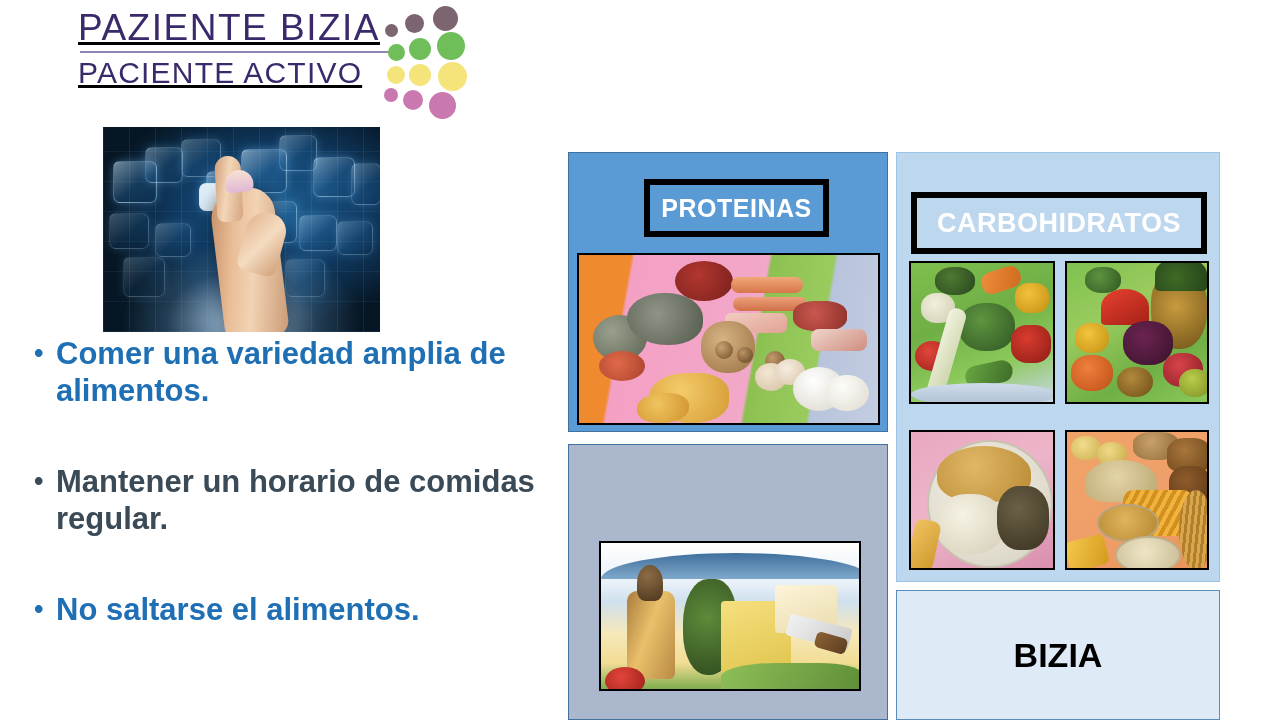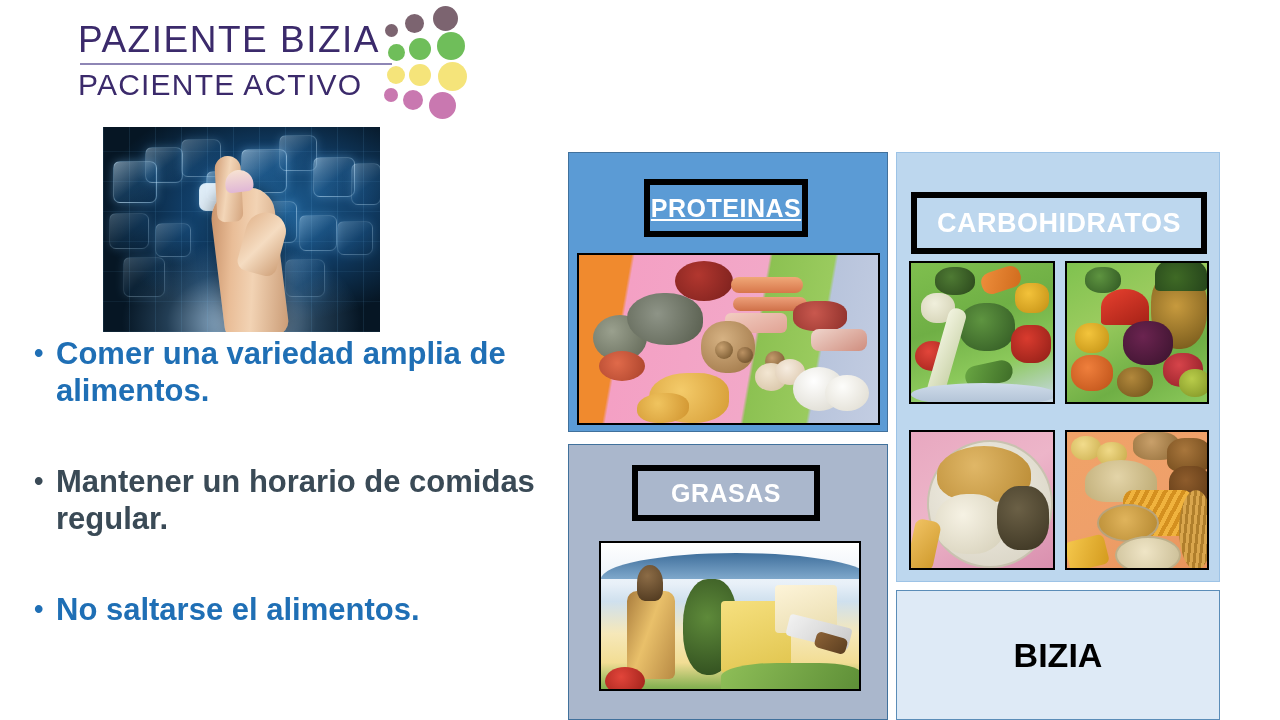--- a/index.html
+++ b/index.html
@@ -5,21 +5,21 @@
   html,body{margin:0;padding:0;}
   body{
     width:1280px;height:720px;overflow:hidden;background:#ffffff;
     font-family:"Liberation Sans", sans-serif;
     -webkit-font-smoothing:antialiased;
   }
   .slide{position:relative;width:1280px;height:720px;}
 
   
   .logo{position:absolute;left:78px;top:6px;width:410px;height:105px;}
-  .logo-text{position:absolute;left:0;top:12px;width:320px;}
+  .logo-text{position:absolute;left:0;top:0;width:320px;text-decoration:underline;}
   .logo-line1{
     font-size:37px;letter-spacing:1.5px;color:#3b2a6b;
     font-family:"Liberation Sans", sans-serif;font-weight:400;
     line-height:44px;white-space:nowrap;
   }
   .logo-rule{height:2px;background:#8e86b5;width:312px;margin:1px 0 2px 2px;}
   .logo-line2{
     font-size:30px;letter-spacing:1.2px;color:#3b2a6b;
     font-weight:400;line-height:36px;white-space:nowrap;
   }
@@ -88,21 +88,21 @@
   .p-proteinas{left:568px;top:152px;width:320px;height:280px;background:#5B9BD5;border:1px solid #41719C;}
   .p-grasas   {left:568px;top:444px;width:320px;height:276px;background:#AAB7CC;border:1px solid #41719C;}
   .p-carbo    {left:896px;top:152px;width:324px;height:430px;background:#BDD7EE;border:1px solid #9DC3E6;}
   .p-sodio    {left:896px;top:590px;width:324px;height:130px;background:#DEEAF6;border:1px solid #5B8DB8;}
 
   .tag{
     position:absolute;box-sizing:border-box;border:6px solid #000;
     display:flex;align-items:center;justify-content:center;
     font-weight:bold;color:#ffffff;letter-spacing:.5px;
   }
-  .tag-proteinas{left:75px;top:26px;width:164px;height:58px;font-size:25px;text-decoration:underline;}
+  .tag-proteinas{left:75px;top:26px;width:185px;height:58px;font-size:25px;}
   .tag-grasas{left:63px;top:20px;width:188px;height:56px;font-size:25px;}
   .tag-carbo{left:14px;top:39px;width:296px;height:62px;font-size:27px;}
 
   .sodio-label{
     position:absolute;inset:0;display:flex;align-items:center;justify-content:center;
     font-size:34px;font-weight:bold;color:#000;
   }
 
   .photo{position:absolute;box-sizing:border-box;border:2px solid #000;overflow:hidden;}
 
@@ -213,21 +213,20 @@
       <span class="blob" style="left:176px;top:108px;width:32px;height:28px;background:radial-gradient(circle at 40% 35%,#f3e6d2,#d3bfa0);"></span>
       <span class="blob" style="left:196px;top:104px;width:30px;height:26px;background:radial-gradient(circle at 40% 35%,#f6ece0,#d8c2a4);"></span>
       <span class="blob" style="left:214px;top:112px;width:52px;height:44px;background:radial-gradient(circle at 40% 32%,#ffffff,#d7d4c8);border-radius:50%;"></span>
       <span class="blob" style="left:246px;top:120px;width:44px;height:36px;background:radial-gradient(circle at 40% 32%,#fdfdfb,#ddd9cd);border-radius:50%;"></span>
       <span class="blob" style="left:70px;top:118px;width:80px;height:50px;background:radial-gradient(circle at 40% 35%,#f4cb6a,#d49a33);border-radius:50% 40% 45% 55%;"></span>
       <span class="blob" style="left:58px;top:138px;width:52px;height:30px;background:radial-gradient(circle at 40% 35%,#f0c45f,#cf922d);border-radius:50% 40% 50% 40%;"></span>
     </div>
   </div>
 
   <div class="panel p-grasas">
-    <div class="tag tag-grasas">GRASAS</div>
     <div class="photo ph-gras">
       <div class="gras-bg"></div>
       <span class="blob" style="left:0;top:10px;width:270px;height:26px;background:linear-gradient(180deg,#3f6f9c,#7fa8cb);border-radius:50%/100% 100% 0 0;"></span>
       <span class="blob" style="left:26px;top:48px;width:48px;height:88px;background:linear-gradient(110deg,#a97c3d,#e9c06a 45%,#b88a44);border-radius:10px 10px 6px 6px;"></span>
       <span class="blob" style="left:36px;top:22px;width:26px;height:36px;background:radial-gradient(circle at 40% 30%,#8c6c46,#4c361d);border-radius:50% 50% 30% 30%;"></span>
       <span class="blob" style="left:82px;top:36px;width:54px;height:96px;background:radial-gradient(circle at 45% 40%,#5e8a3a,#2f4c1e);border-radius:46% 40% 50% 44%;"></span>
       <span class="blob" style="left:120px;top:58px;width:70px;height:72px;background:linear-gradient(160deg,#f6e07f,#e0c44d);border-radius:4px;"></span>
       <span class="blob" style="left:174px;top:42px;width:62px;height:48px;background:linear-gradient(160deg,#fdf4d9,#e9dcad);border-radius:4px;"></span>
       <span class="blob" style="left:186px;top:78px;width:64px;height:22px;background:linear-gradient(120deg,#f2f2f2,#c9c9c9);border-radius:4px;transform:rotate(14deg);"></span>
       <span class="blob" style="left:214px;top:92px;width:32px;height:16px;background:linear-gradient(120deg,#8c6236,#5b3e20);border-radius:5px;transform:rotate(16deg);"></span>

